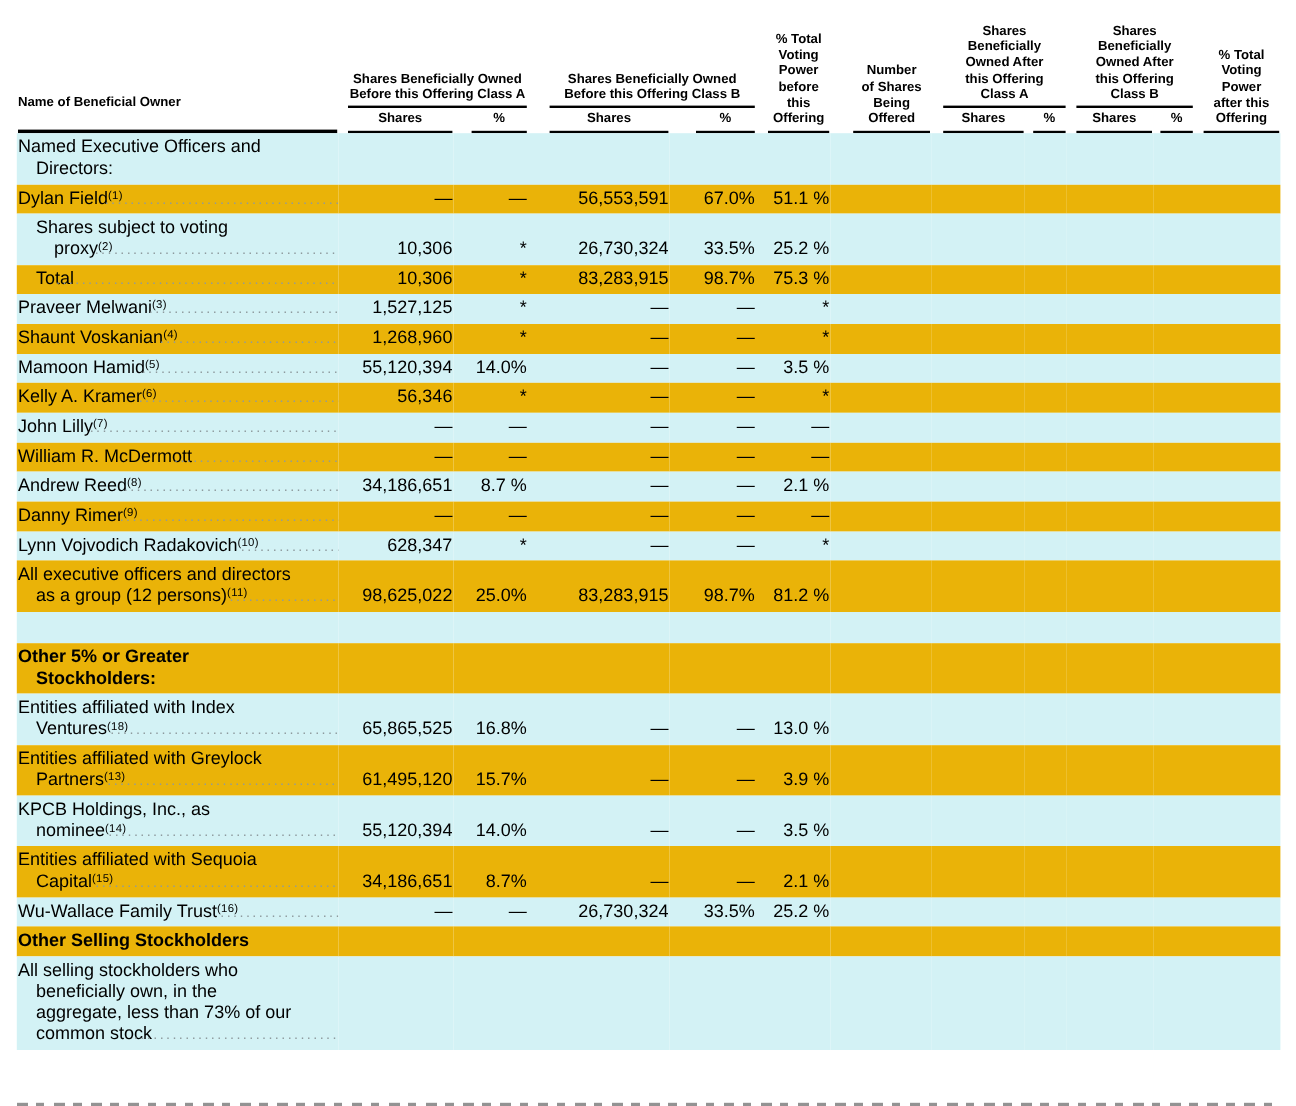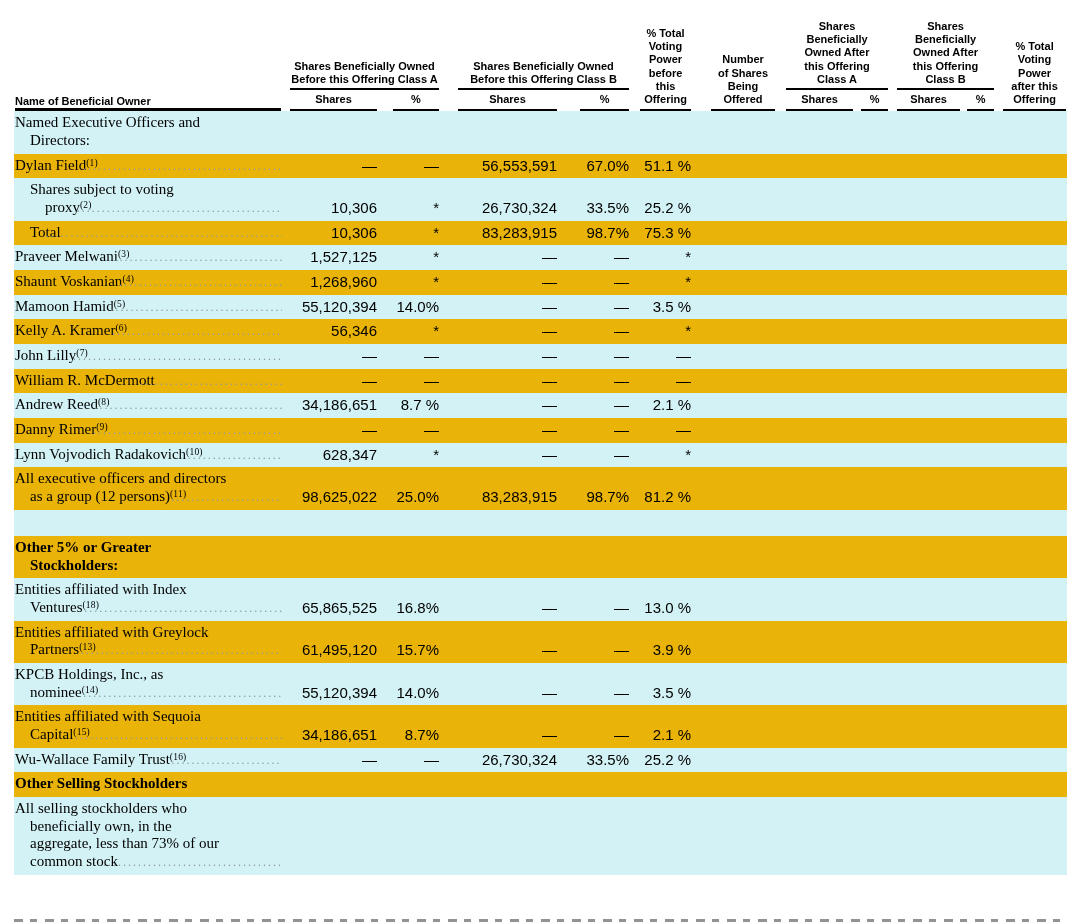--- a/index.html
+++ b/index.html
@@ -10,37 +10,37 @@
   table.own { border-collapse:collapse; table-layout:fixed; width:1053px; margin:20px 0 0 14px; }
 
   
   .c2{padding-left:8px}  .c3{padding-left:15px} .c4{padding-left:18px} .c5{padding-left:22px}
   .c6{padding-left:10px} .c7{padding-left:19px} .c8{padding-left:10px} .c9{padding-left:7px}
   .c10{padding-left:8px} .c11{padding-left:6px} .c12{padding-left:8px}
 
   
   thead th { vertical-align:bottom; padding-top:0; padding-bottom:0; font-weight:bold; }
   .hdr { font-size:11px; line-height:1.2; font-weight:bold; white-space:pre-line; display:block; }
-  .nhd { border-bottom:3px solid var(--rule); padding-bottom:0; text-align:left; }
+  .nhd { border-bottom:3px solid var(--rule); padding-bottom:16px; text-align:left; }
   .ghd { border-bottom:2px solid var(--rule); padding-bottom:2px; text-align:center; }
   .shd { border-bottom:2px solid var(--rule); padding-bottom:3px; text-align:center; }
   thead tr.subrow th { padding-top:3px; }
 
   
   tbody td { vertical-align:bottom; padding-top:3px; padding-bottom:4px;
              font-size:15px; line-height:1.18; }
   td.val { text-align:right; white-space:nowrap; }
   tr.shade { background:var(--stripe); }
   tr.plain { background:#eab308; }
   tr.bold .ntext { font-weight:bold;margin-top:34px; }
   tr.spacer td { height:26px; padding:0; }
 
   
   td.ncell { padding-right:0; }
-  .nwrap { overflow:hidden;font-family:Liberation Serif, serif; }
+  .nwrap { overflow:hidden; }
   .h0 { padding-left:15px; text-indent:-15px; }
   .h1 { padding-left:30px; text-indent:-15px; }
   .ntext { white-space:pre-line; }
   sup.fnote { font-size:9.5px; vertical-align:4px; letter-spacing:.2px; }
   .lead { display:inline-block; width:0; white-space:nowrap; overflow:visible; }
   .lead::after { content:"...................................................................................................";
                  color:var(--dots); font-size:12px; letter-spacing:2px; }
 
   
   .cutoff { position:absolute; left:14px; right:13px; bottom:0; height:3px; opacity:.55;

